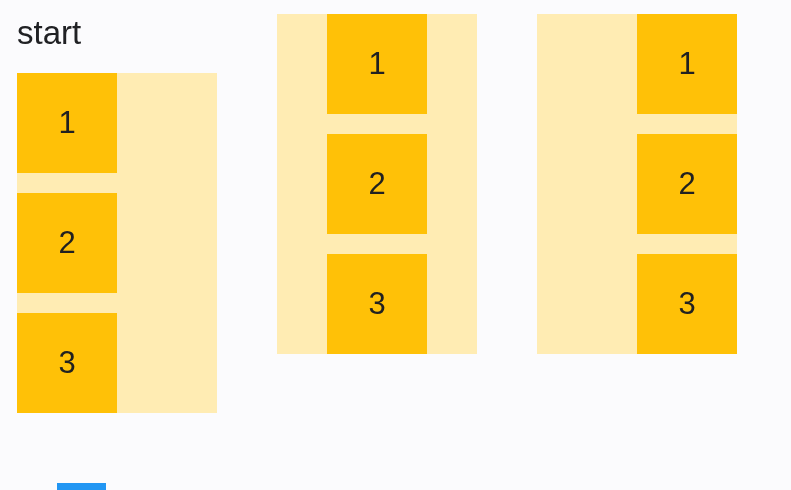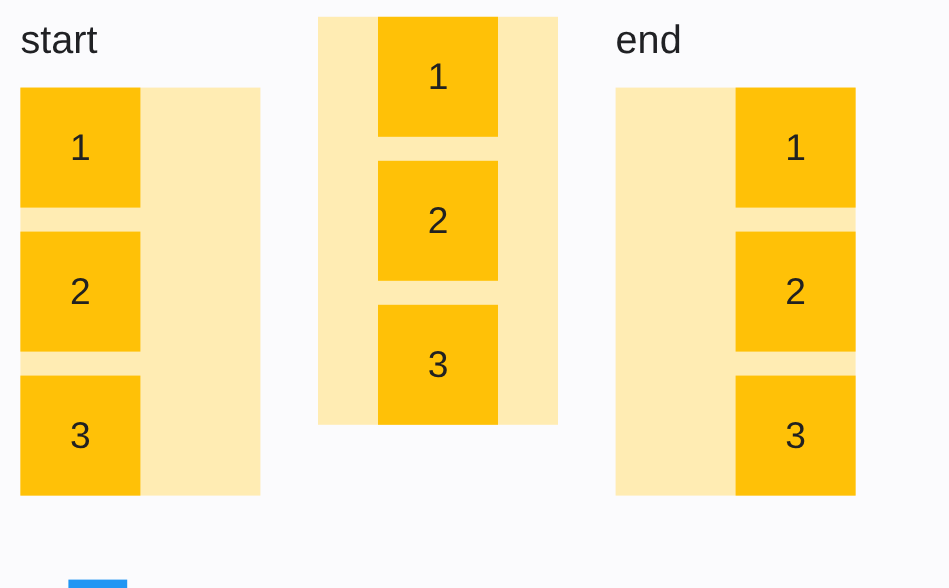--- a/index.html
+++ b/index.html
@@ -9,21 +9,21 @@
   body {
     width: 791px;
     height: 490px;
     background: #FBFBFD;
     overflow: hidden;
     position: relative;
     font-family: "Liberation Sans", sans-serif;
   }
   .row {
     display: flex;
-    gap: 48px;
+    gap: 60px;
     padding: 14px 0 0 17px;
   }
   .col {
     width: 200px;
   }
   .col-label {
     font-size: 33px;
     line-height: 38px;
     font-weight: 400;
     color: #202124;
@@ -89,21 +89,20 @@
       <div class="box">
         <span class="box-number">2</span>
       </div>
       <div class="box">
         <span class="box-number">3</span>
       </div>
     </div>
   </div>
 
   <div class="col">
-    <div class="col-label">end</div>
     <div class="align-container align-end">
       <div class="box">
         <span class="box-number">1</span>
       </div>
       <div class="box">
         <span class="box-number">2</span>
       </div>
       <div class="box">
         <span class="box-number">3</span>
       </div>

